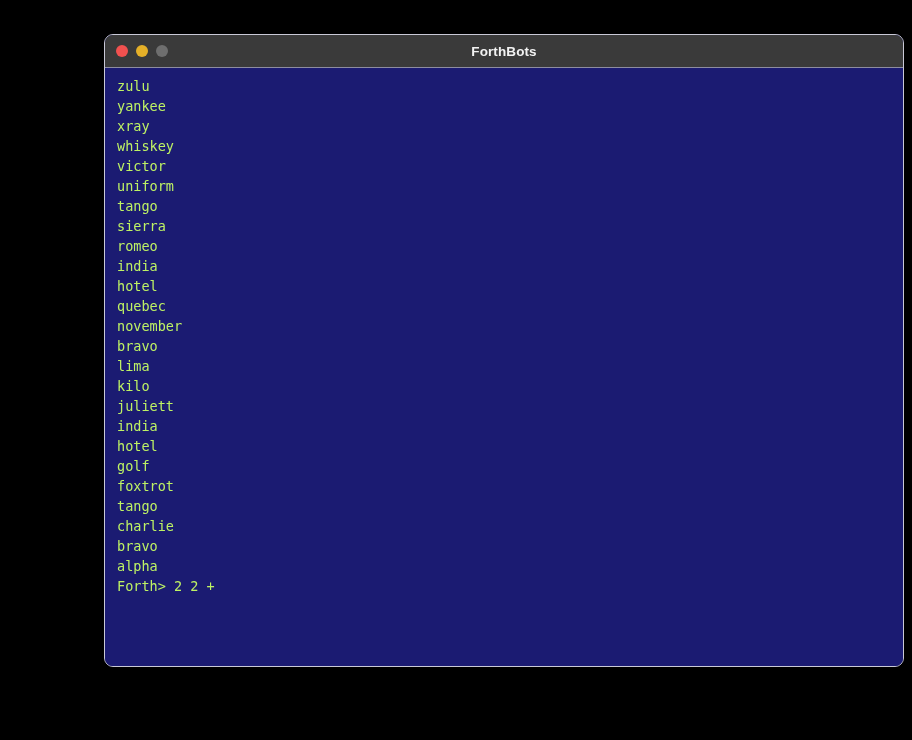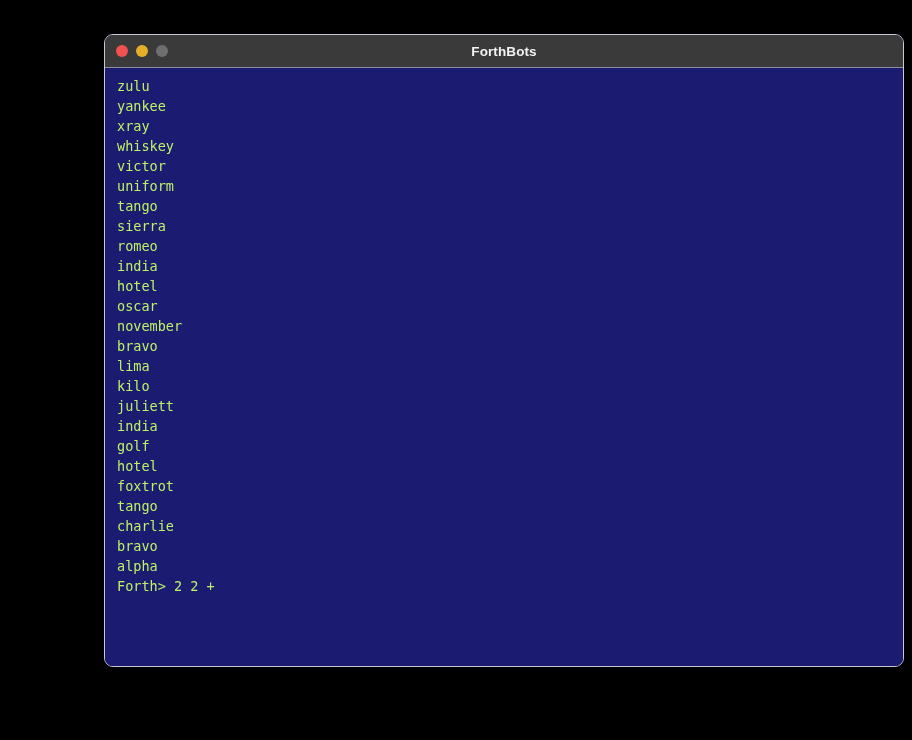--- a/index.html
+++ b/index.html
@@ -122,29 +122,29 @@
         <div class="term-line">yankee</div>
         <div class="term-line">xray</div>
         <div class="term-line">whiskey</div>
         <div class="term-line">victor</div>
         <div class="term-line">uniform</div>
         <div class="term-line">tango</div>
         <div class="term-line">sierra</div>
         <div class="term-line">romeo</div>
         <div class="term-line">india</div>
         <div class="term-line">hotel</div>
-        <div class="term-line">oscar</div>
+        <div class="term-line">quebec</div>
         <div class="term-line">november</div>
         <div class="term-line">bravo</div>
         <div class="term-line">lima</div>
         <div class="term-line">kilo</div>
         <div class="term-line">juliett</div>
         <div class="term-line">india</div>
+        <div class="term-line">hotel</div>
         <div class="term-line">golf</div>
-        <div class="term-line">hotel</div>
         <div class="term-line">foxtrot</div>
         <div class="term-line">tango</div>
         <div class="term-line">charlie</div>
         <div class="term-line">bravo</div>
         <div class="term-line">alpha</div>
         <div class="term-line">Forth&gt; 2 2 +</div>
       </div>
 
   </div>
 </div>

